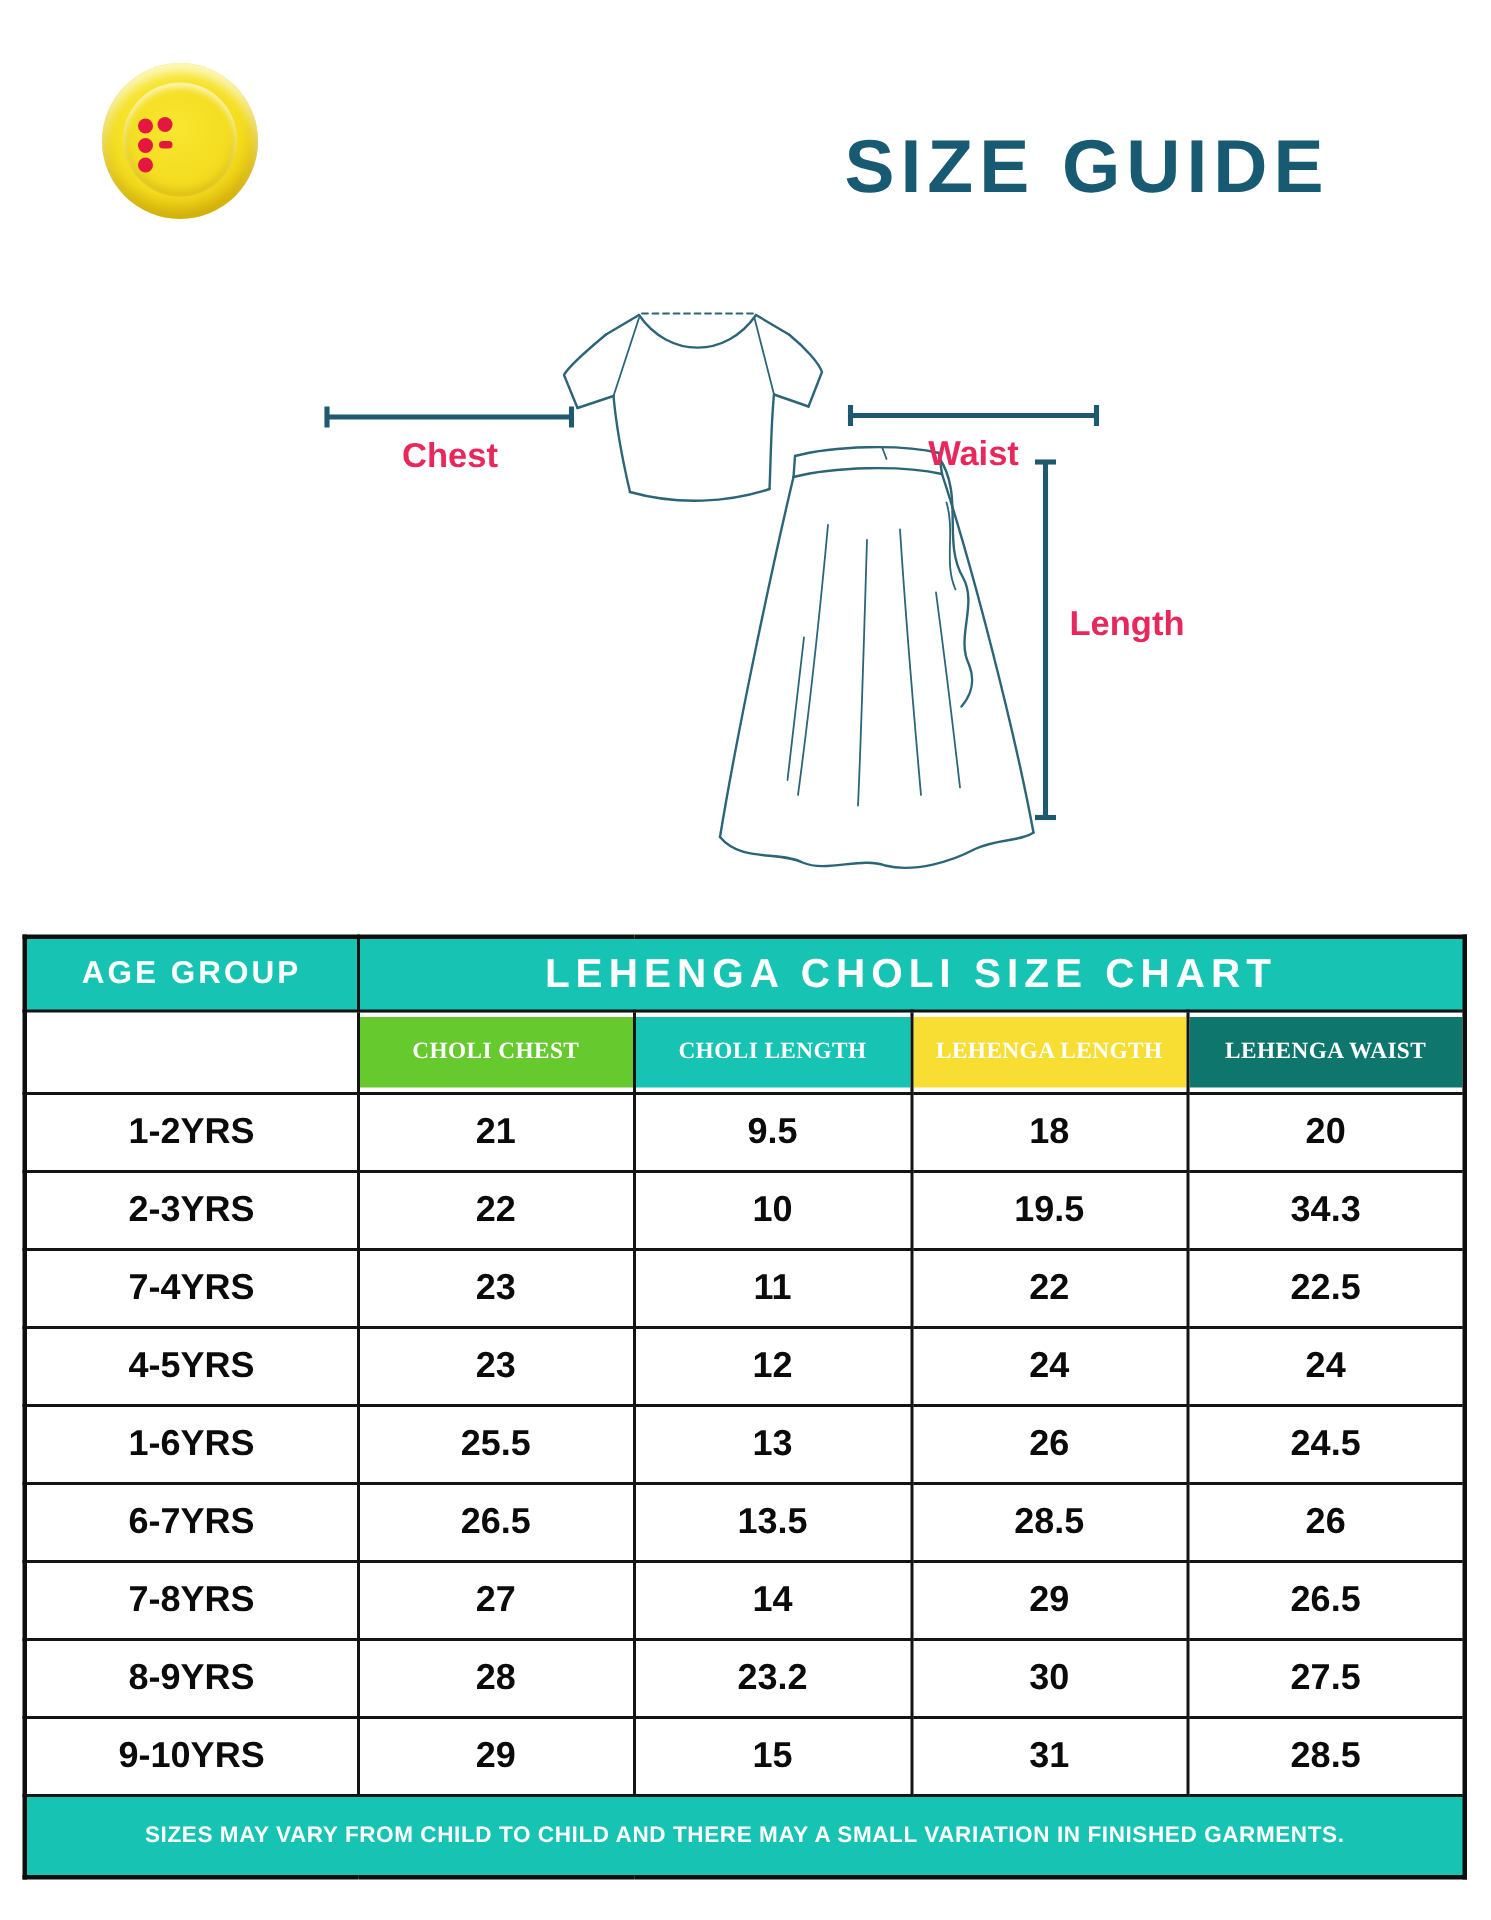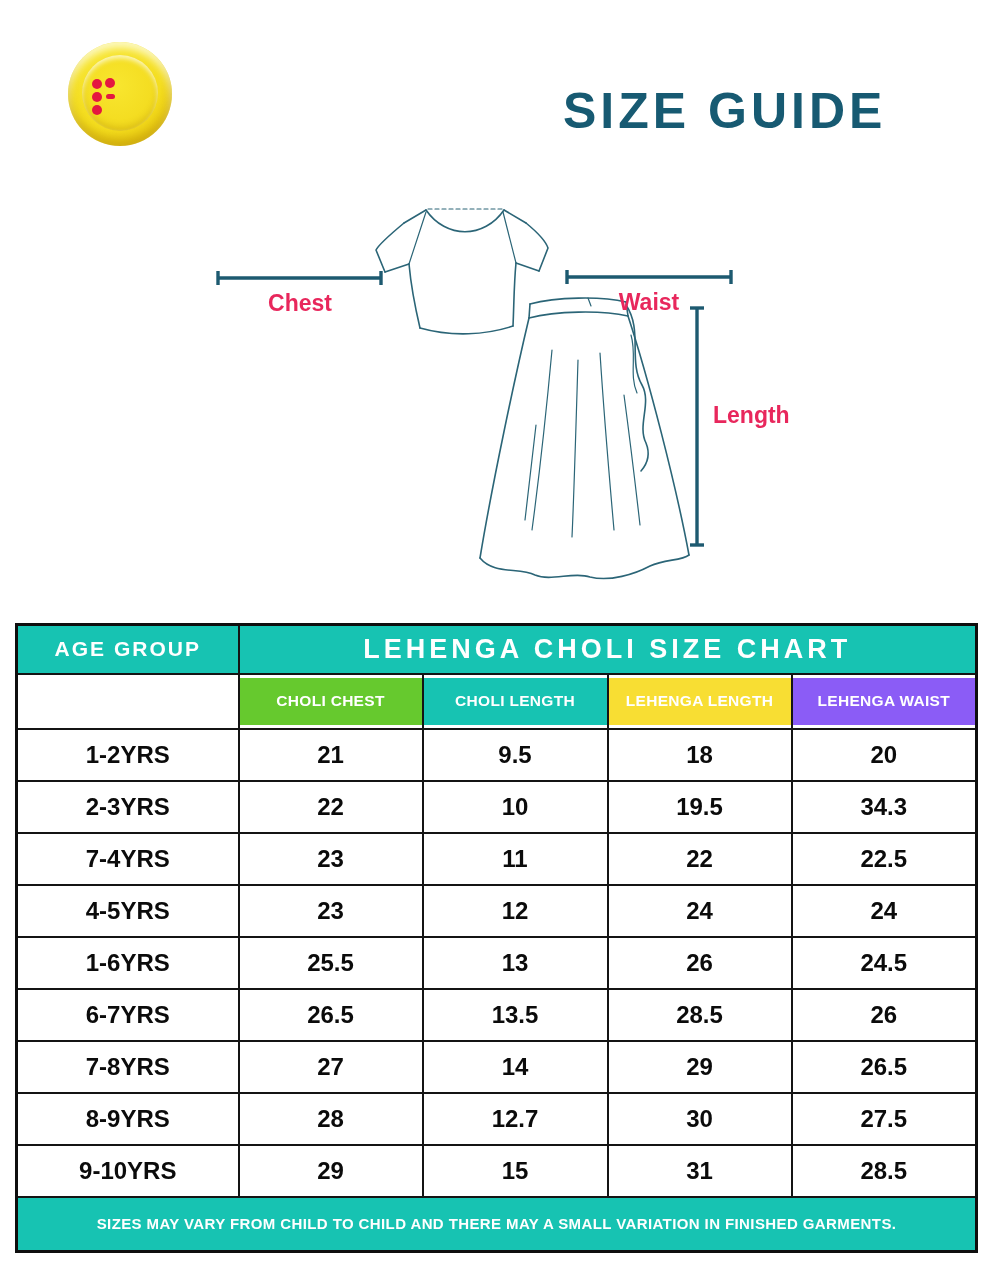--- a/index.html
+++ b/index.html
@@ -54,26 +54,26 @@
     border:2px solid #141414;text-align:center;vertical-align:middle;
     padding:0;box-sizing:border-box;
   }
   .th-teal{background:#17c3b2;color:#ffffff;}
   .age-group-head{height:49px;font-size:21px;font-weight:bold;letter-spacing:2px;}
   .chart-title-head{height:49px;font-size:27px;font-weight:bold;letter-spacing:4px;}
   .colhead{height:55px;background:#ffffff;}
   .colhead .fill{
     height:100%;display:flex;align-items:center;justify-content:center;
     border-top:3px solid #ffffff;border-bottom:3px solid #ffffff;box-sizing:border-box;
-    color:#ffffff;font-size:15.5px;font-weight:bold;letter-spacing:.3px;
+    color:#ffffff;font-size:15.5px;font-weight:bold;letter-spacing:.3px;font-family:Liberation Serif, serif;
   }
   .col-green{background:#66c92e;}
   .col-teal{background:#17c3b2;}
   .col-yellow{background:#f8de33;}
-  .col-navy{background:#8b5cf6;}
+  .col-navy{background:#0f766e;}
   .empty-cell{background:#ffffff;}
   tbody td{height:52px;font-size:24px;font-weight:bold;color:#0b0b0b;background:#ffffff;}
   tfoot td{
     height:55px;background:#17c3b2;color:#ffffff;
     font-size:15px;font-weight:bold;letter-spacing:.4px;margin-top:20px;
   }
 </style>
 </head>
 <body>
 
@@ -223,21 +223,21 @@
           <tr>
             <td>7-8YRS</td>
             <td>27</td>
             <td>14</td>
             <td>29</td>
             <td>26.5</td>
           </tr>
           <tr>
             <td>8-9YRS</td>
             <td>28</td>
-            <td>12.7</td>
+            <td>23.2</td>
             <td>30</td>
             <td>27.5</td>
           </tr>
           <tr>
             <td>9-10YRS</td>
             <td>29</td>
             <td>15</td>
             <td>31</td>
             <td>28.5</td>
           </tr>

